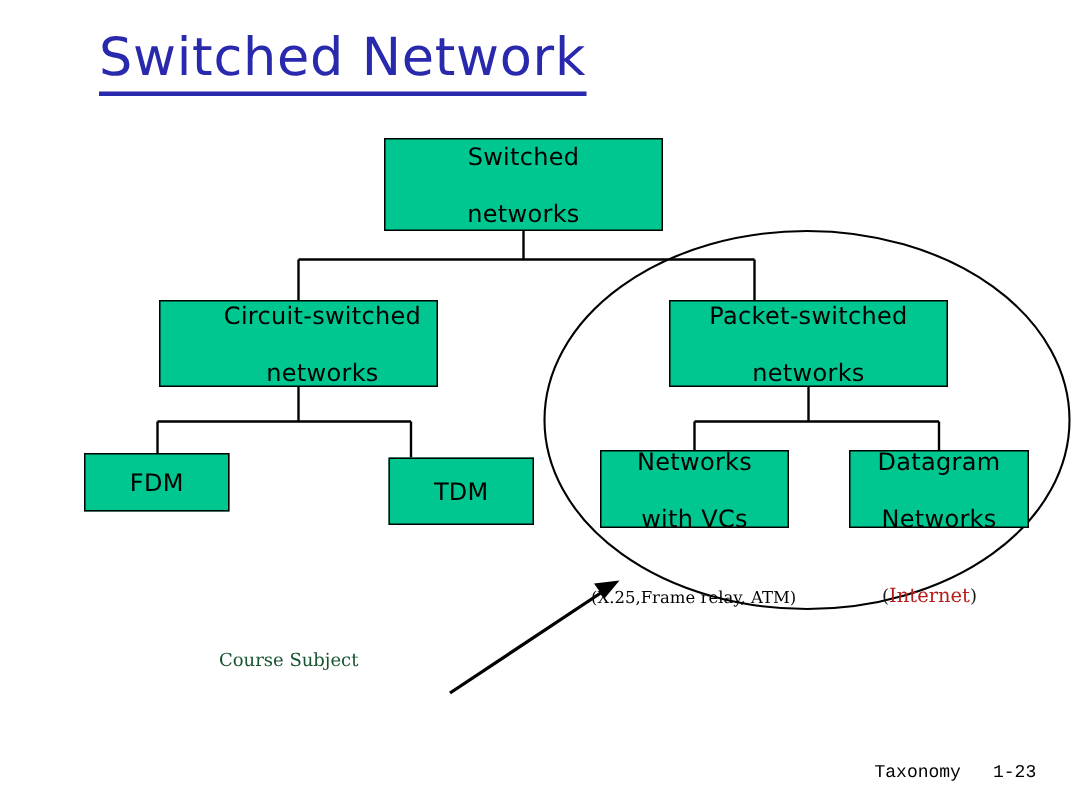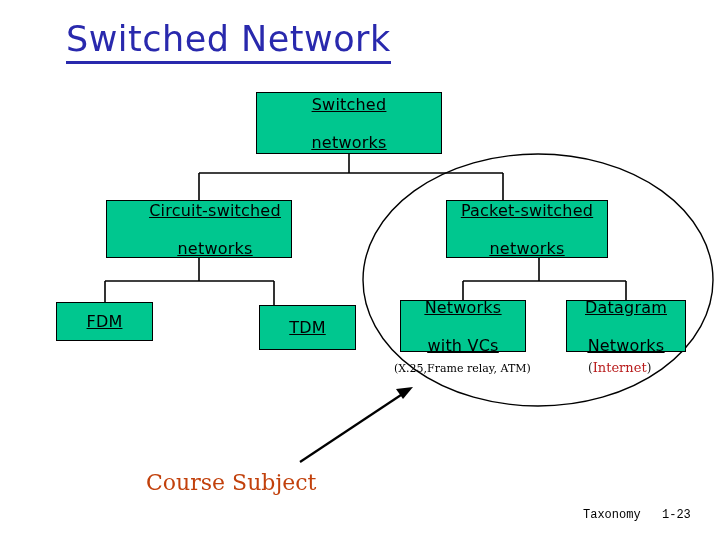--- a/index.html
+++ b/index.html
@@ -57,51 +57,52 @@
     display: flex;
     align-items: center;
     justify-content: center;
     text-align: center;
     font-family: "DejaVu Sans", sans-serif;
     font-size: 16px;
     color: #000000;
     line-height: 19px;
     letter-spacing: 0.2px;
   }
-  .node-box span { display: block; width: 100%; text-decoration: underline; }
+  .node-box span { display: block; width: 100%; }
 
   #node-switched-networks { left: 256px; top: 92px;  width: 186px; height: 62px; }
   #node-circuit-switched  { left: 106px; top: 200px; width: 186px; height: 58px; padding-left: 32px; }
-  #node-packet-switched   { left: 446px; top: 200px; width: 162px; height: 58px; }
+  #node-packet-switched   { left: 446px; top: 200px; width: 186px; height: 58px; }
   #node-fdm               { left: 56px;  top: 302px; width: 97px;  height: 39px; }
   #node-tdm               { left: 226px; top: 305px; width: 97px;  height: 45px; margin-left: 33px; }
   #node-networks-vcs      { left: 400px; top: 300px; width: 126px; height: 52px; }
   #node-datagram-networks { left: 566px; top: 300px; width: 120px; height: 52px; }
 
   
   .caption {
     position: absolute;
     font-family: "DejaVu Serif", serif;
     font-size: 11px;
     color: #000000;
     white-space: nowrap;
+    margin-top: 30px;
   }
   #caption-vcs      { left: 394px; top: 362px; }
   #caption-internet { left: 588px; top: 360px; font-size: 13px; }
   #caption-internet .paren { color: #1a1a1a; font-size: 12px; }
   #caption-internet .internet-word { color: #b91c1c; }
 
   
   #annotation-course-subject {
     position: absolute;
     left: 146px;
-    top: 470px;
+    top: 433px;
     font-family: "DejaVu Serif", serif;
-    font-size: 22px;
-    color: #c2410c;
+    font-size: 12px;
+    color: #14532d;
     white-space: nowrap;
   }
 
   
   .footer-text {
     position: absolute;
     font-family: Liberation Mono, monospace;
     font-size: 12px;
     color: #000000;
     white-space: nowrap;

